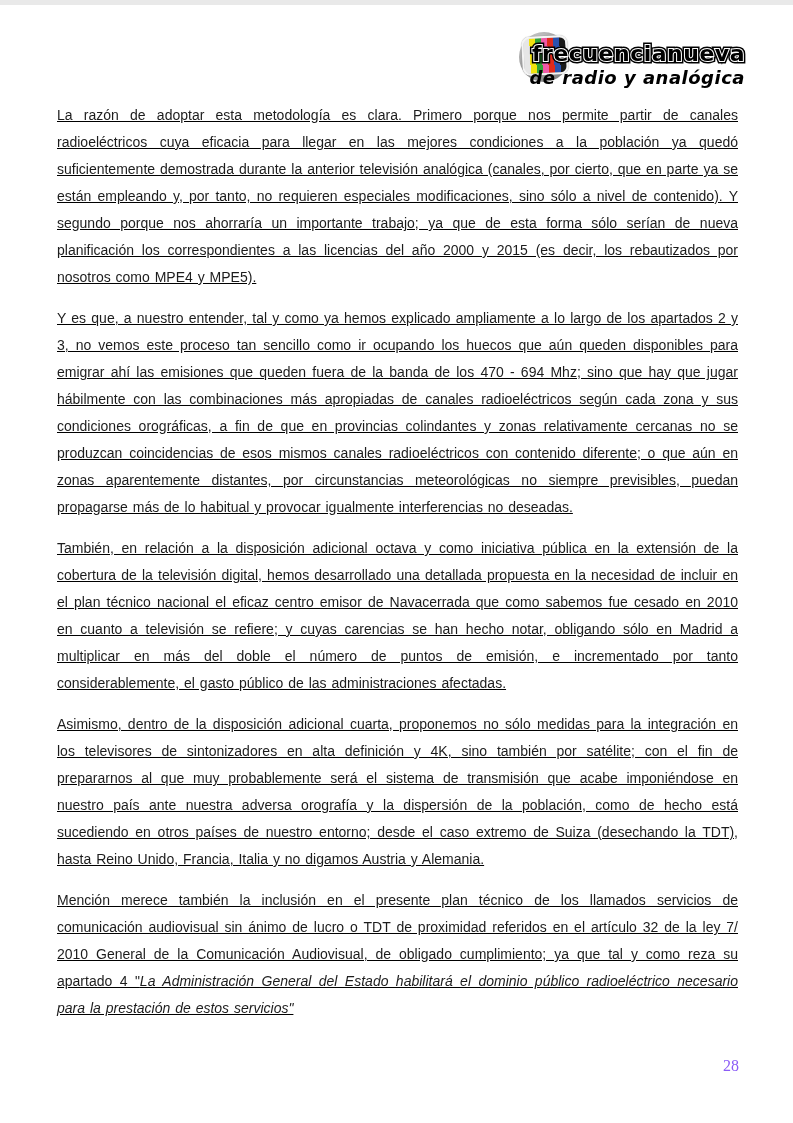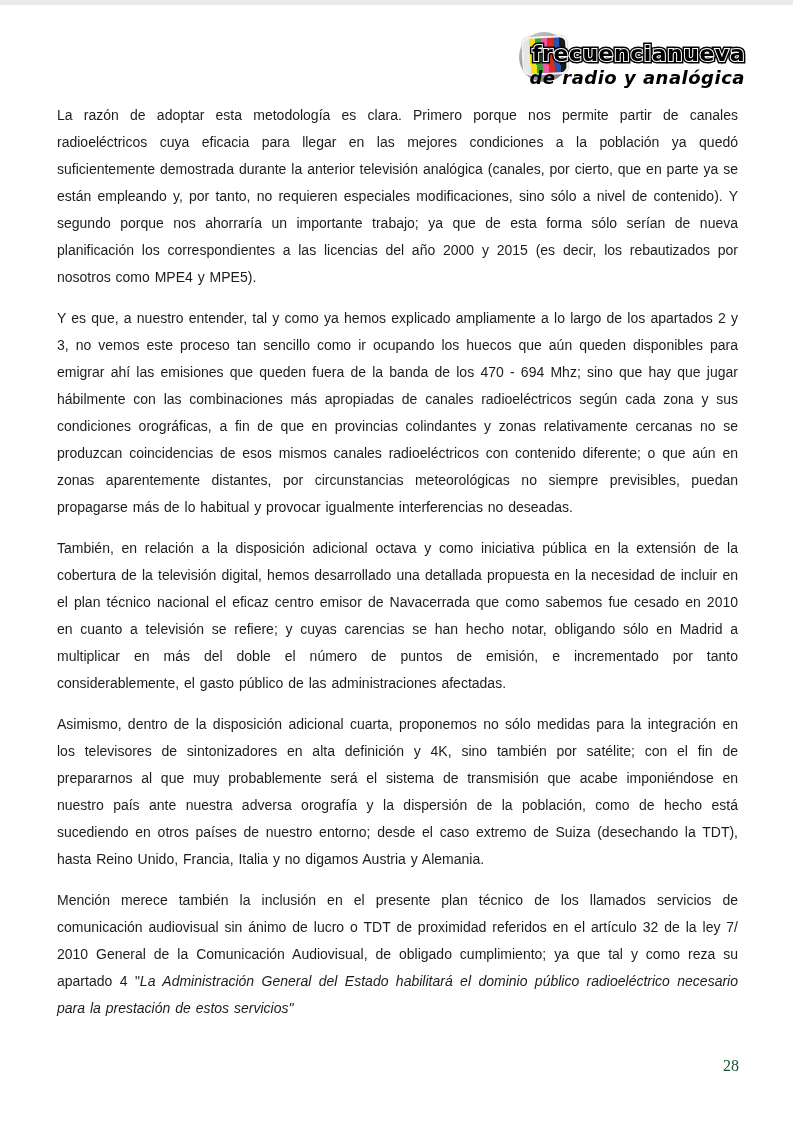--- a/index.html
+++ b/index.html
@@ -35,35 +35,35 @@
   .brand-stroke-inner { -webkit-text-stroke:2px #fff; color:#fff; }
   .brand-fill { color:#000; }
   .tagline {
     position:absolute; right:0; top:35px; white-space:nowrap;
     font-family:"DejaVu Sans", sans-serif;
     font-style:italic; font-weight:bold; font-size:18px; letter-spacing:0.5px;
     color:#000;
   }
 
   
-  .content { position:absolute; left:57px; right:55px; top:97px; }
+  .content { position:absolute; left:57px; right:55px; top:97px;text-decoration:underline; }
   .para {
     margin:0 0 14px 0;
     font-size:14px; line-height:27px;
     text-align:justify;
     color:#1c1c1c;
     word-spacing:1px;
   }
   .para .italic { font-style:italic; }
 
   
   .page-number {
     position:absolute; right:54px; top:1052px;
     font-family:"Liberation Serif", serif;
-    font-size:16px; color:#14532d;
+    font-size:16px; color:#8b5cf6;
   }
 </style>
 </head>
 <body>
 
 <div class="page">
 
   <div class="logo">
     <div class="tv-icon">
       <div class="tv-body"></div>

